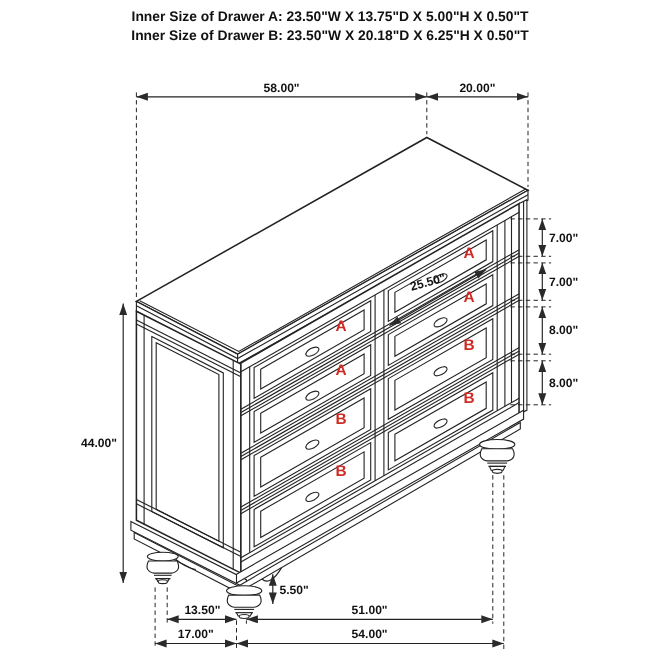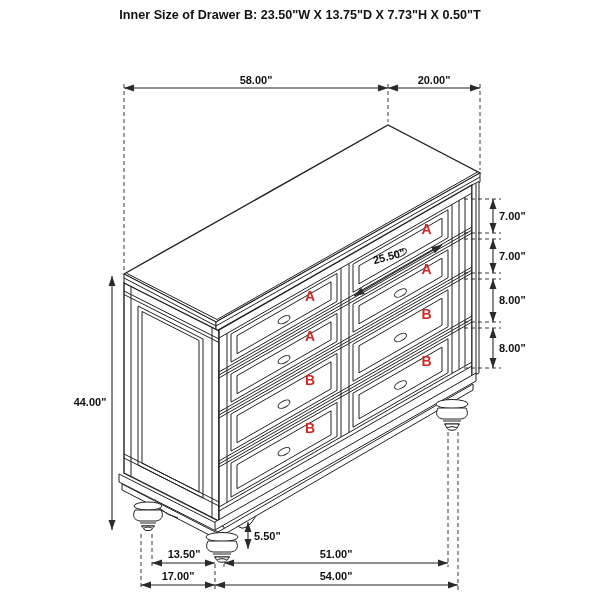--- a/index.html
+++ b/index.html
@@ -15,21 +15,22 @@
   .dimln{fill:none;stroke:var(--line-color,#333);stroke-width:1.05;}
   .dimtext{font-family:"Liberation Sans",sans-serif;font-weight:bold;font-size:11px;fill:#111;}
   .dlabel{font-family:"Liberation Sans",sans-serif;font-weight:bold;font-size:14px;
           fill:var(--label-red,#c22);}
 </style>
 </head>
 <body>
 
 <div id="page">
   <div id="header">
-    <div>Inner Size of Drawer B: 23.50"W X 13.75"D X 7.73"H X 0.50"T</div>
+    <div>Inner Size of Drawer A: 23.50"W X 13.75"D X 5.00"H X 0.50"T</div>
+    <div>Inner Size of Drawer B: 23.50"W X 20.18"D X 6.25"H X 0.50"T</div>
   </div>
 
   <svg width="600" height="600" viewBox="0 0 600 600">
     <defs>
       <marker id="arr" viewBox="0 0 10 8" refX="9.5" refY="4" markerWidth="11" markerHeight="9" orient="auto-start-reverse" markerUnits="userSpaceOnUse">
         <path d="M0,0.7 L9.5,4 L0,7.3 Z" fill="#2a2a2a"></path>
       </marker>
     </defs>
 
     <g>

